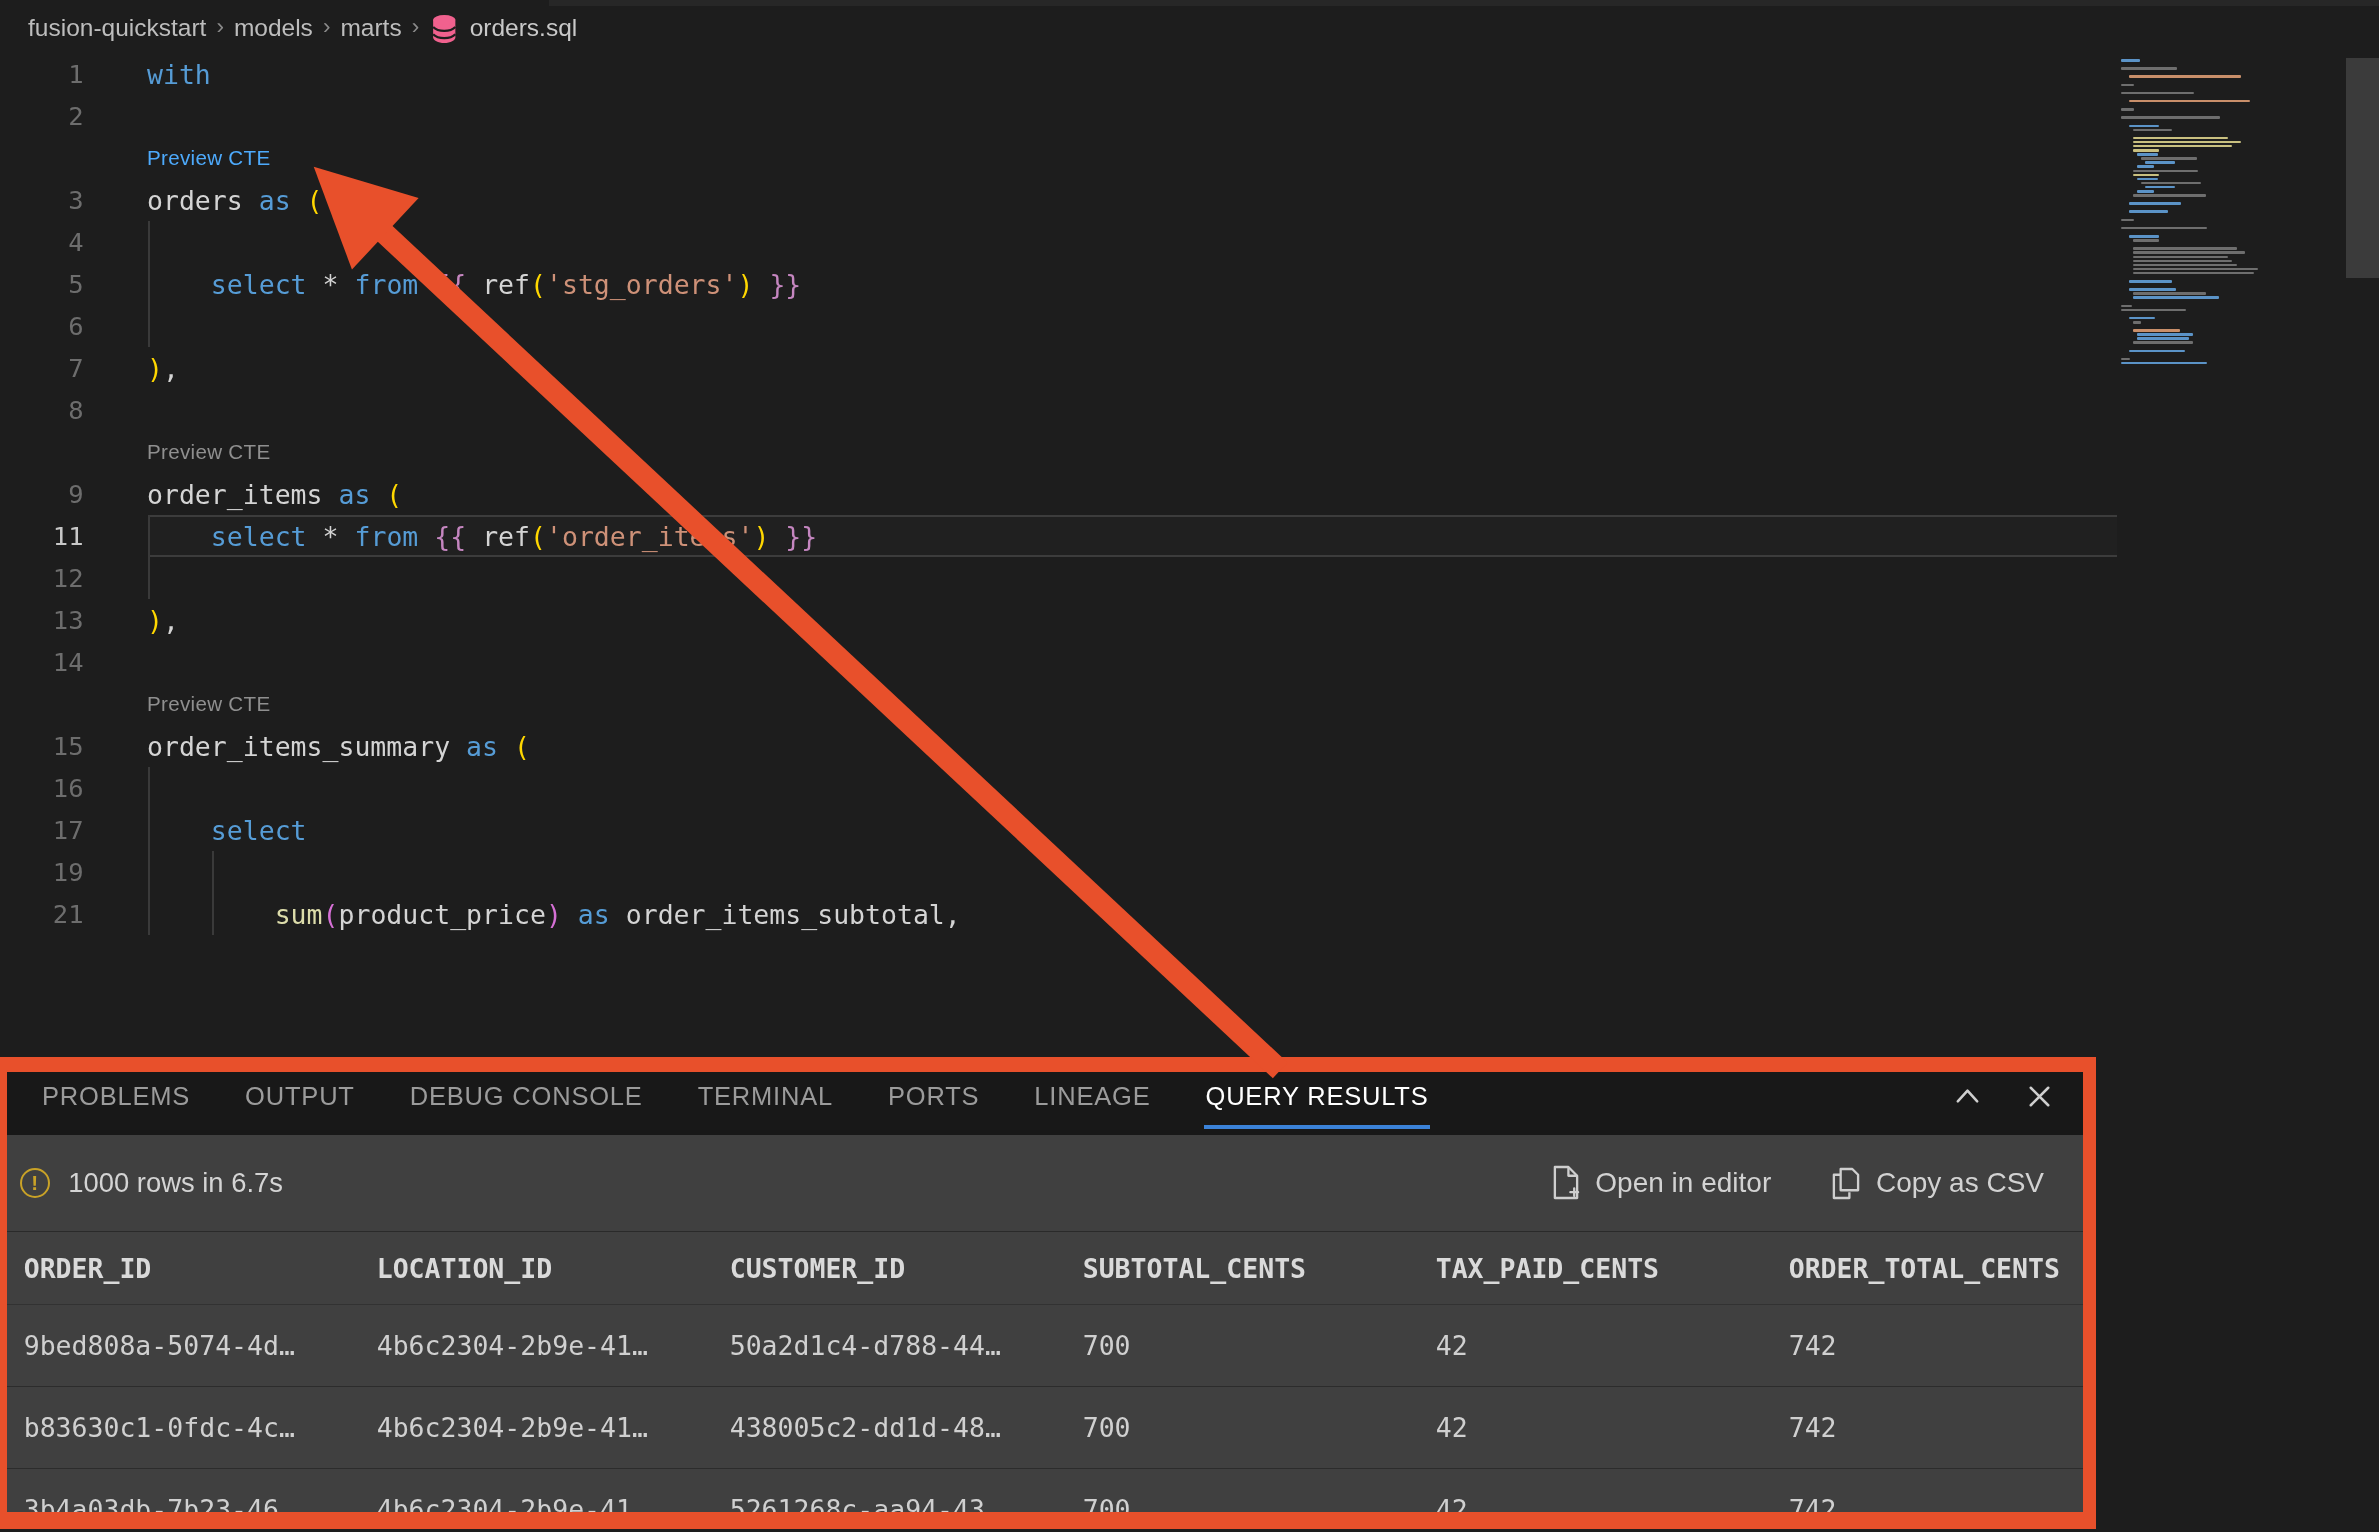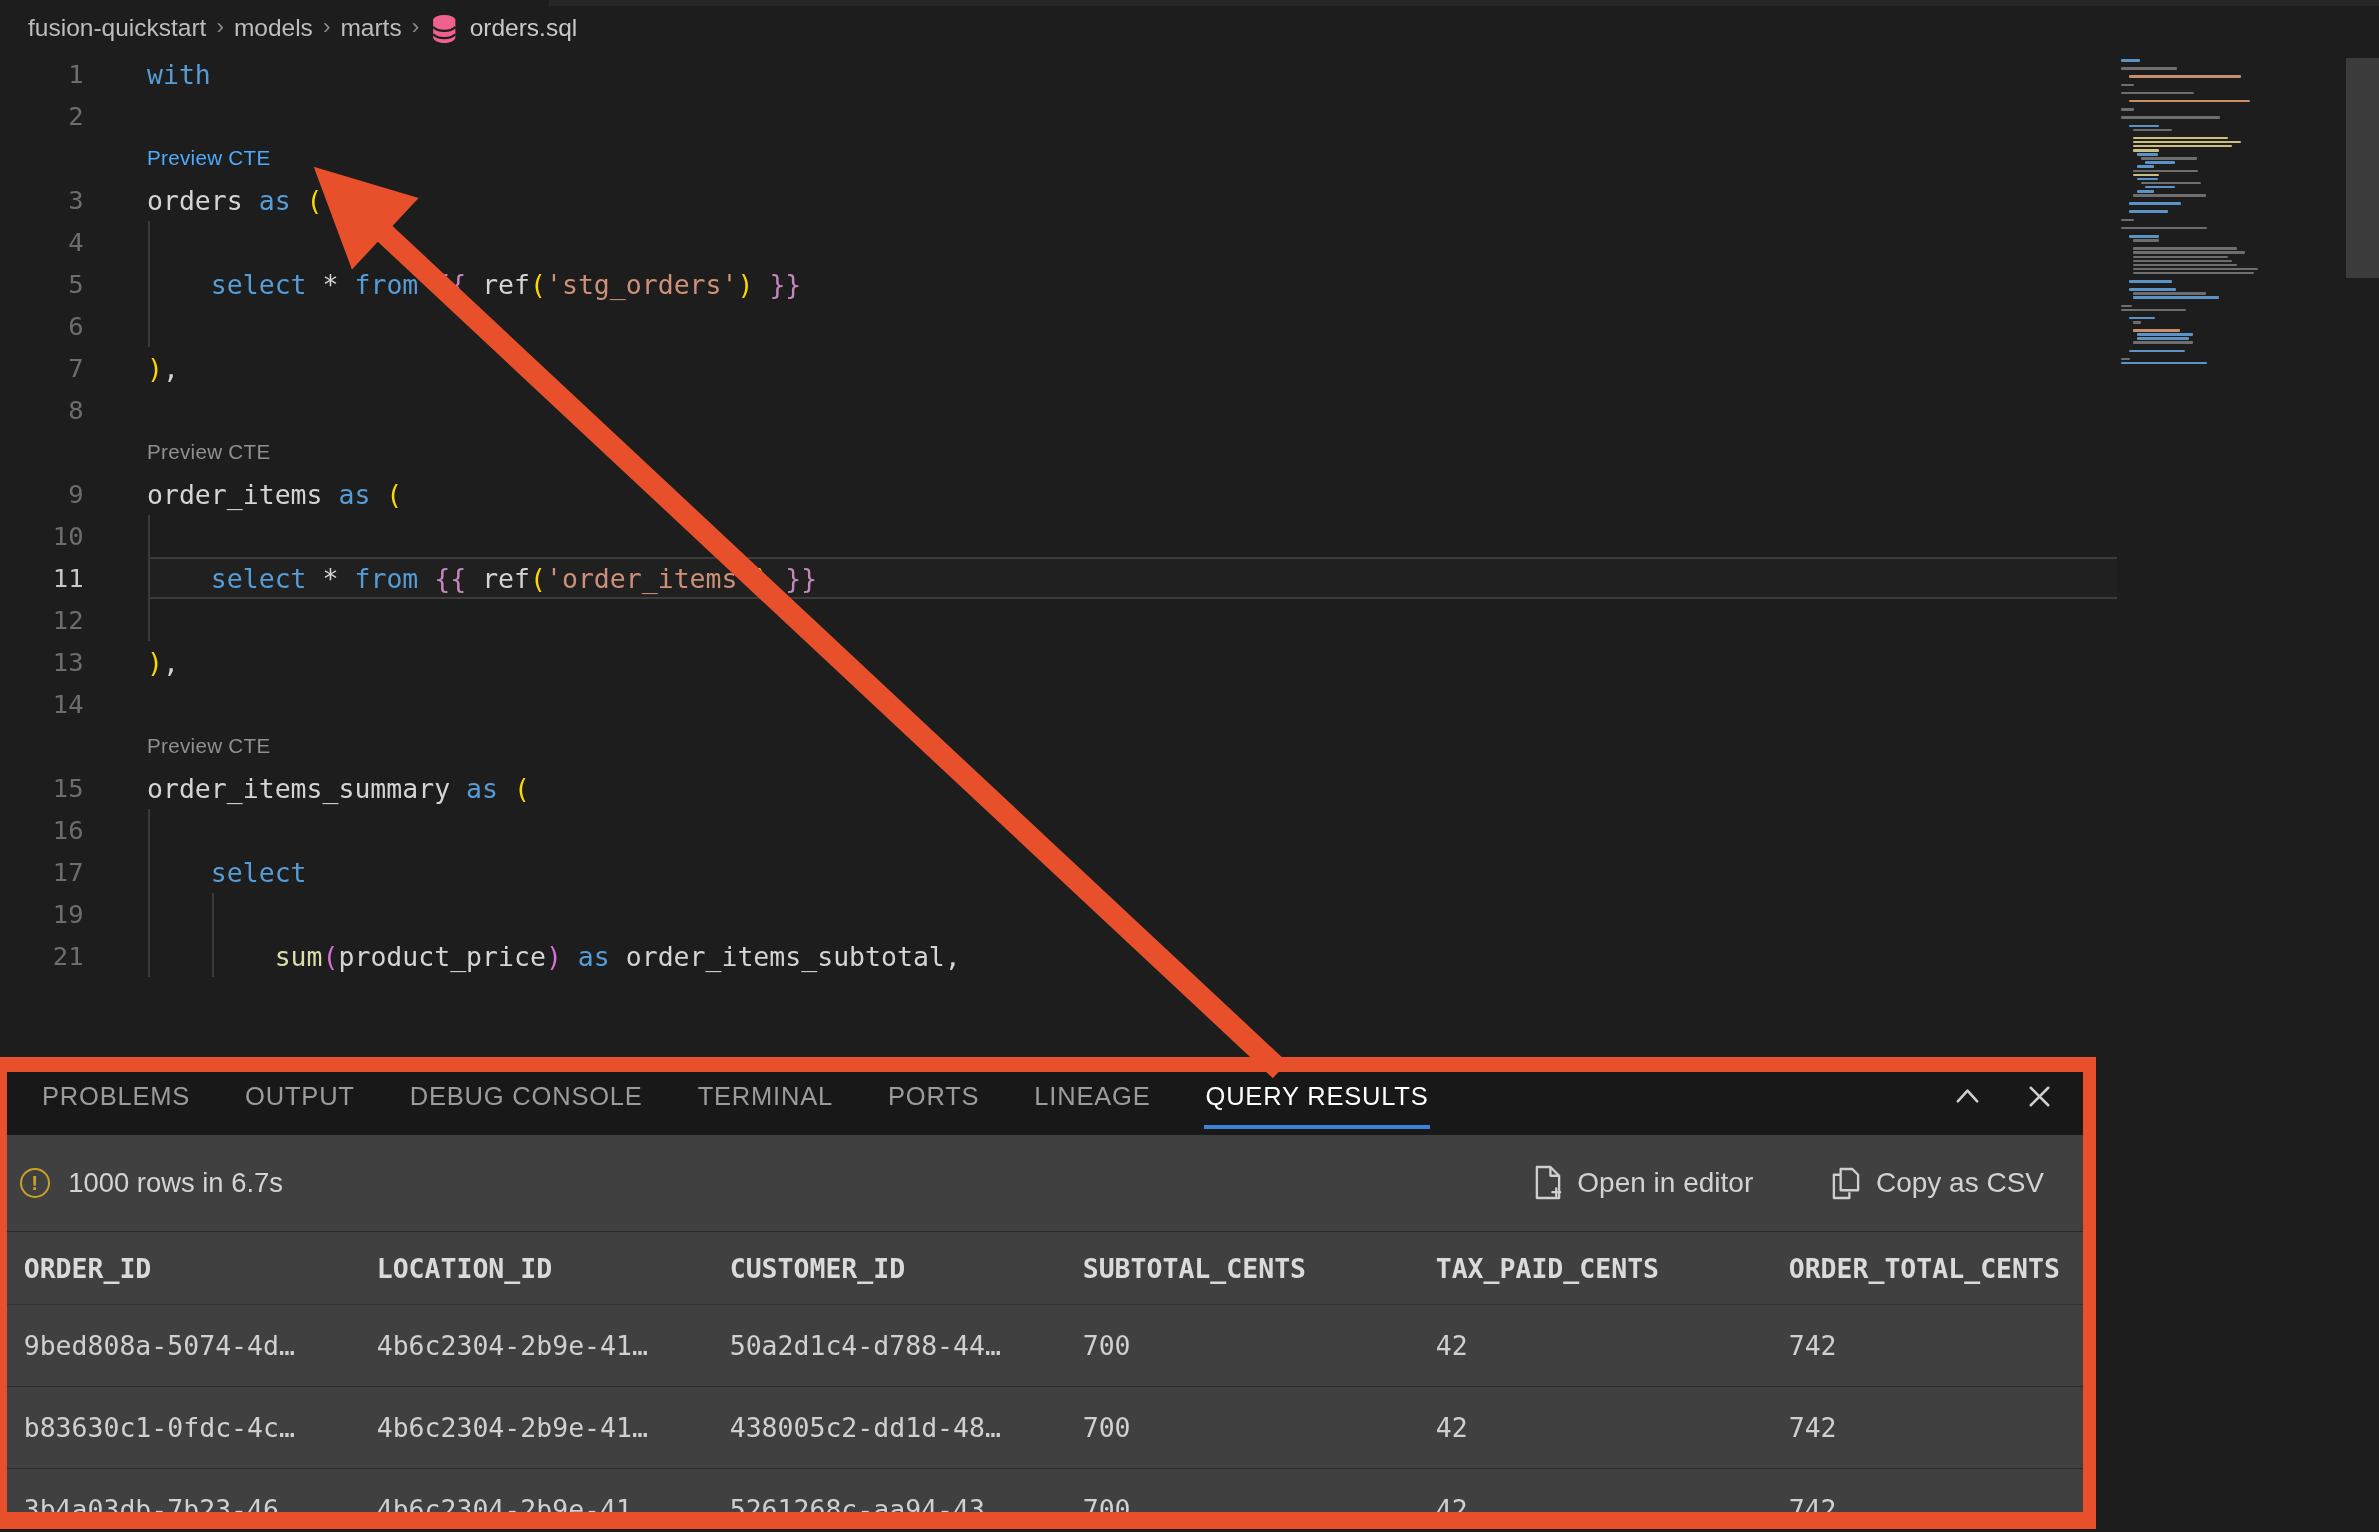--- a/index.html
+++ b/index.html
@@ -53,21 +53,21 @@
   .tab-underline{position:absolute;left:-2px;right:-2px;bottom:-17.6px;height:3.9px;background:var(--underline-blue)}
   .tab-actions{margin-left:auto;display:flex;align-items:center;gap:35px}
   .icon-btn{width:37px;height:37px;display:flex;align-items:center;justify-content:center}
 
   .panel-content{position:absolute;left:0;right:0;top:63px;bottom:0;background:#404040}
   .statusrow{height:96px;display:flex;align-items:center;padding:0 39px 0 4.9px}
   .warn-icon{flex:none;width:30px;height:30px;border:2.9px solid var(--warn-yellow);border-radius:50%;
              color:var(--warn-yellow);display:flex;align-items:center;justify-content:center;margin-left:7.8px}
   .warn-icon::before{content:"!";font-size:20.6px;font-weight:bold;line-height:1}
   .status-text{margin-left:18.6px;font-size:27.4px;color:#d4d4d4}
-  .action-btns{margin-left:auto;display:flex;align-items:center;gap:77px}
+  .action-btns{margin-left:auto;display:flex;align-items:center;gap:59px}
   .abtn{display:flex;align-items:center;gap:14.7px;font-size:28px;color:#d2d2d2;white-space:nowrap}
 
   .thead,.trow{display:grid;grid-template-columns:repeat(7,353px);align-items:center;padding-left:16.7px}
   .thead{height:74px;border-top:1px solid #2a2a2a;border-bottom:1px solid #323232}
   .th{font:bold 26.5px "DejaVu Sans Mono",monospace;color:#dadada;white-space:nowrap}
   .trow{height:82px;border-bottom:1px solid #2c2c2c}
   .td{font:26.5px "DejaVu Sans Mono",monospace;color:#d0d0d0;white-space:nowrap}
 
   
   .arrow-overlay{position:absolute;left:0;top:0;z-index:100;pointer-events:none}
@@ -136,25 +136,20 @@
       <span class="gut">8</span>
       <span class="ctext"></span>
     </div>
     <div class="crow lensrow">
       <span class="lens-label">Preview CTE</span>
     </div>
     <div class="crow">
       <span class="gut">9</span>
       <span class="ctext"><span class="tk-pl">order_items </span><span class="tk-kw">as</span><span class="tk-pl"> </span><span class="tk-b1">(</span></span>
     </div>
-    <div class="crow">
-      <div class="guide" style="left: 148px;"></div>
-      <span class="gut">10</span>
-      <span class="ctext"></span>
-    </div>
     <div class="crow current">
       <div class="curline"></div>
       <div class="guide" style="left: 148px;"></div>
       <span class="gut">11</span>
       <span class="ctext"><span class="tk-pl">    </span><span class="tk-kw">select</span><span class="tk-pl"> </span><span class="tk-pl">*</span><span class="tk-pl"> </span><span class="tk-kw">from</span><span class="tk-pl"> </span><span class="tk-jj">{{</span><span class="tk-pl"> </span><span class="tk-pl">ref</span><span class="tk-b1">(</span><span class="tk-str">'order_items'</span><span class="tk-b1">)</span><span class="tk-pl"> </span><span class="tk-jj">}}</span></span>
     </div>
     <div class="crow">
       <div class="guide" style="left: 148px;"></div>
       <span class="gut">12</span>
       <span class="ctext"></span>

